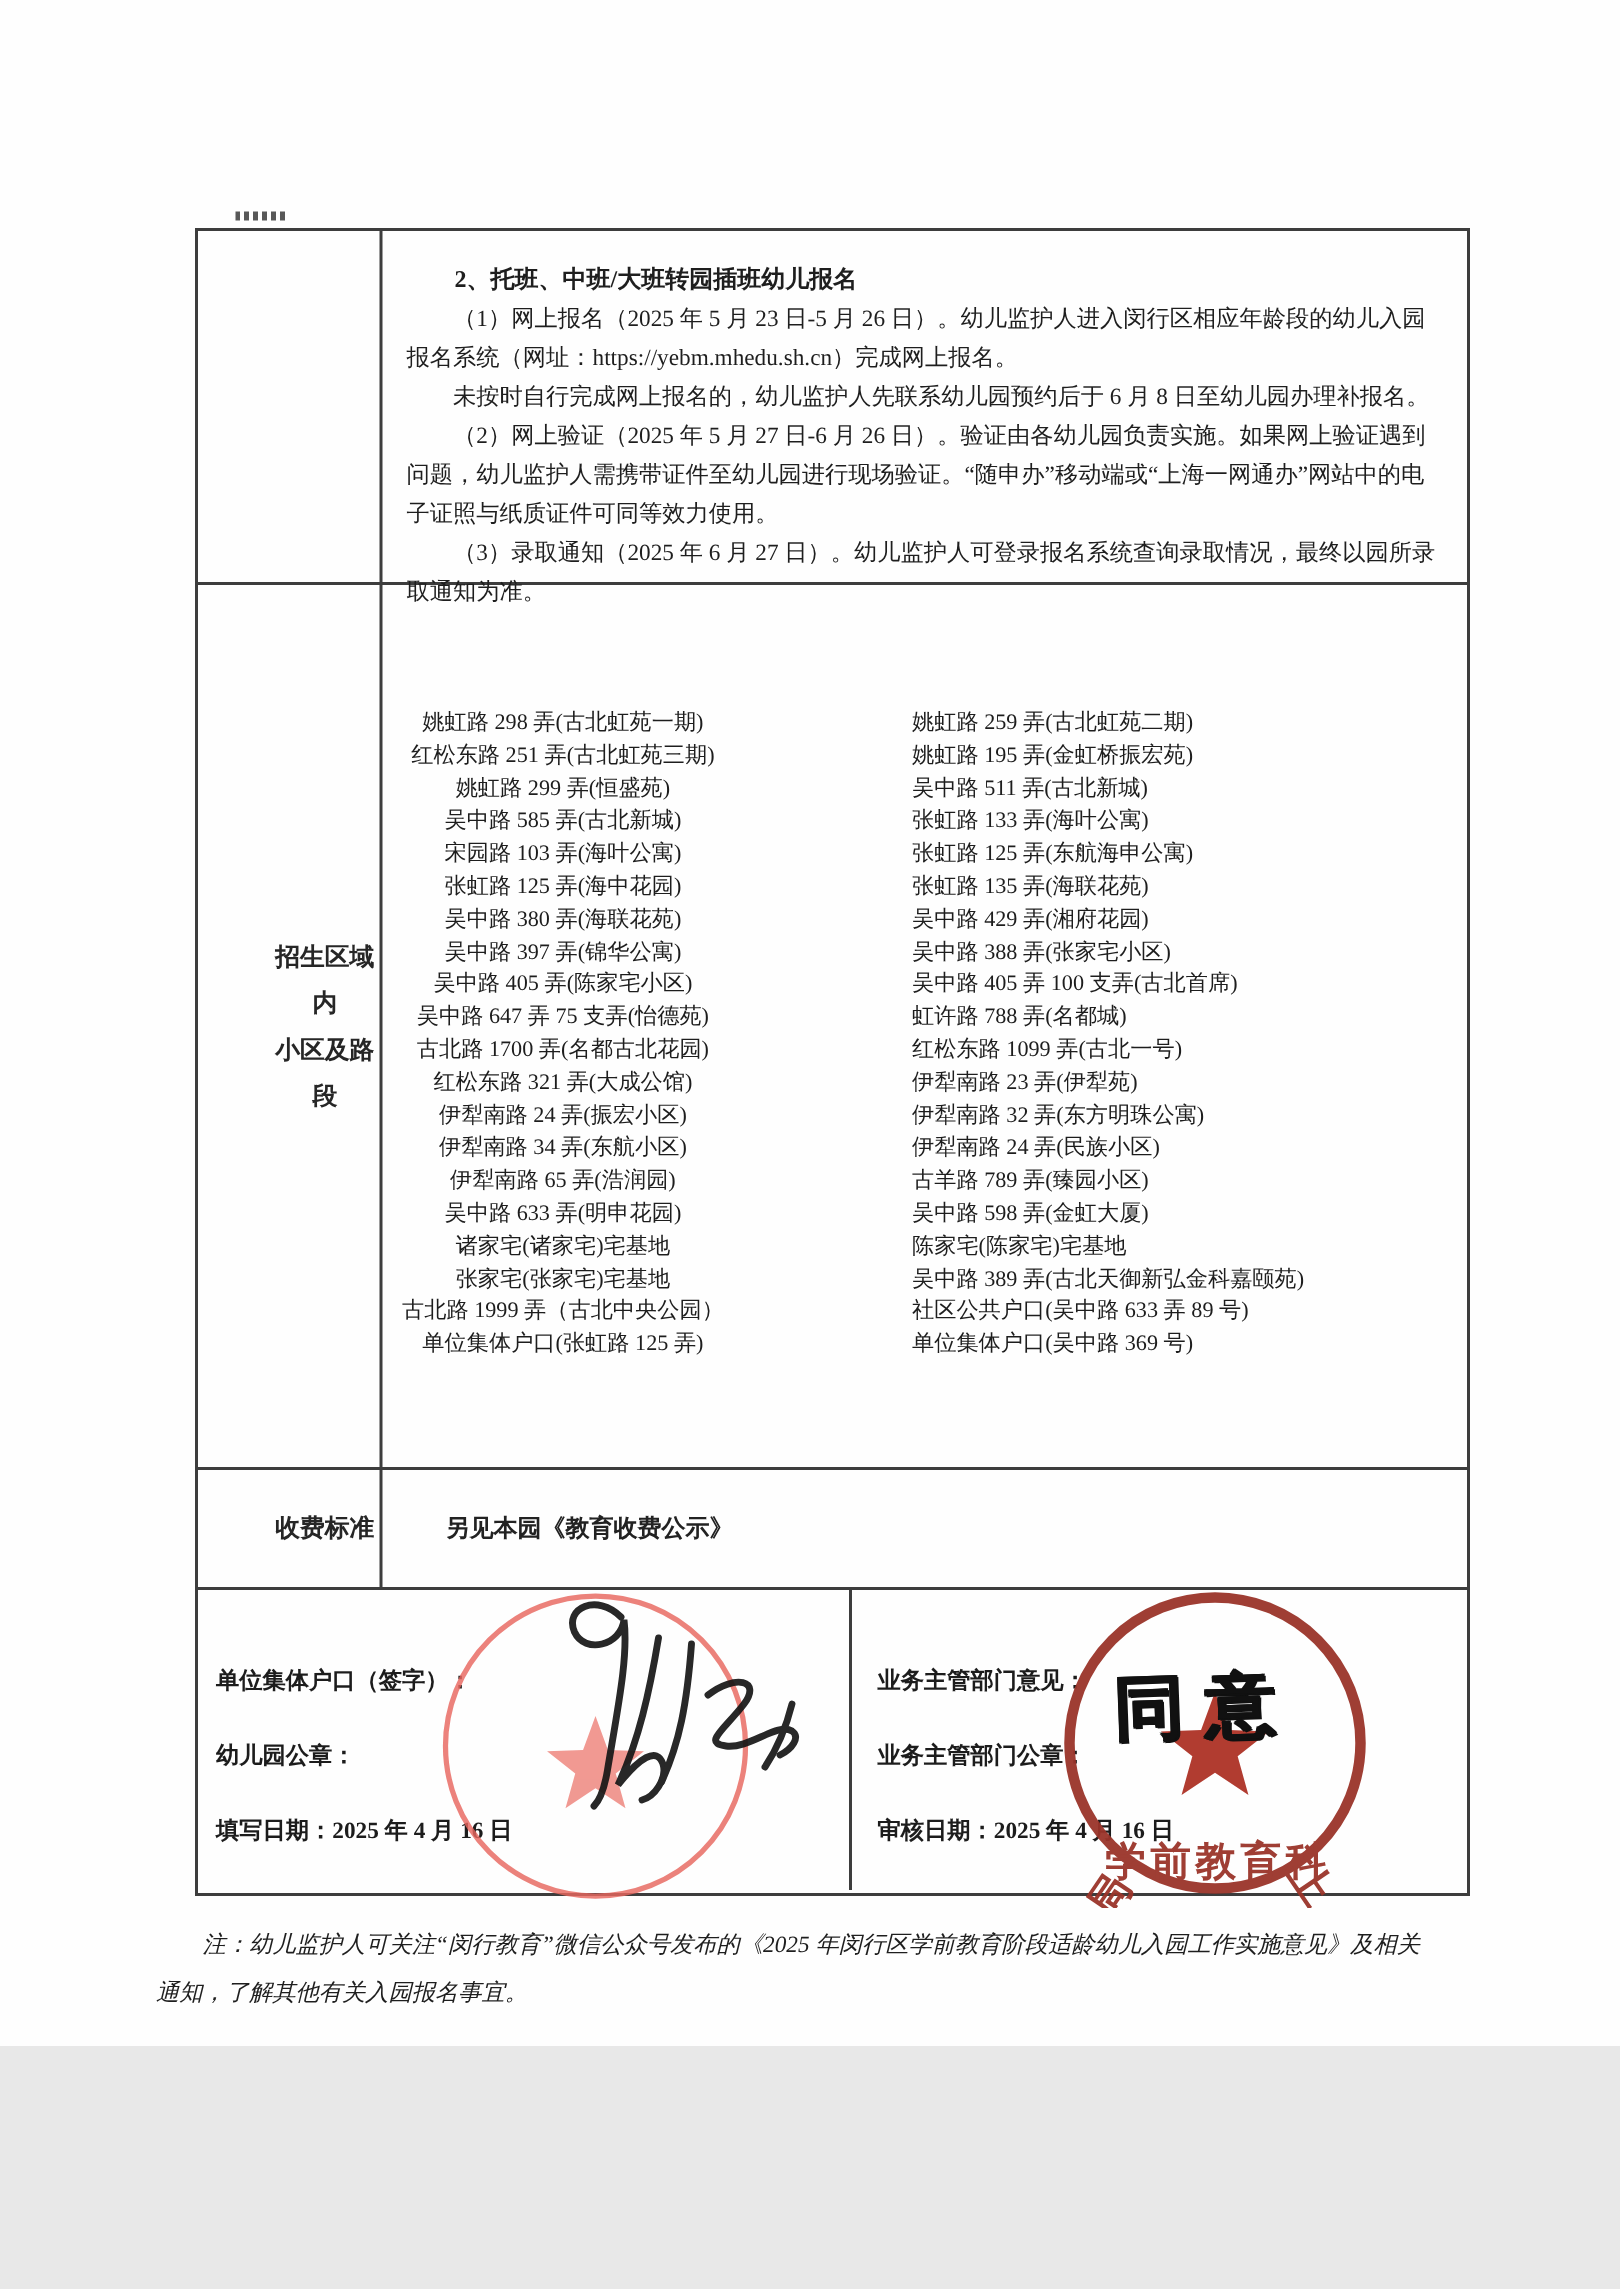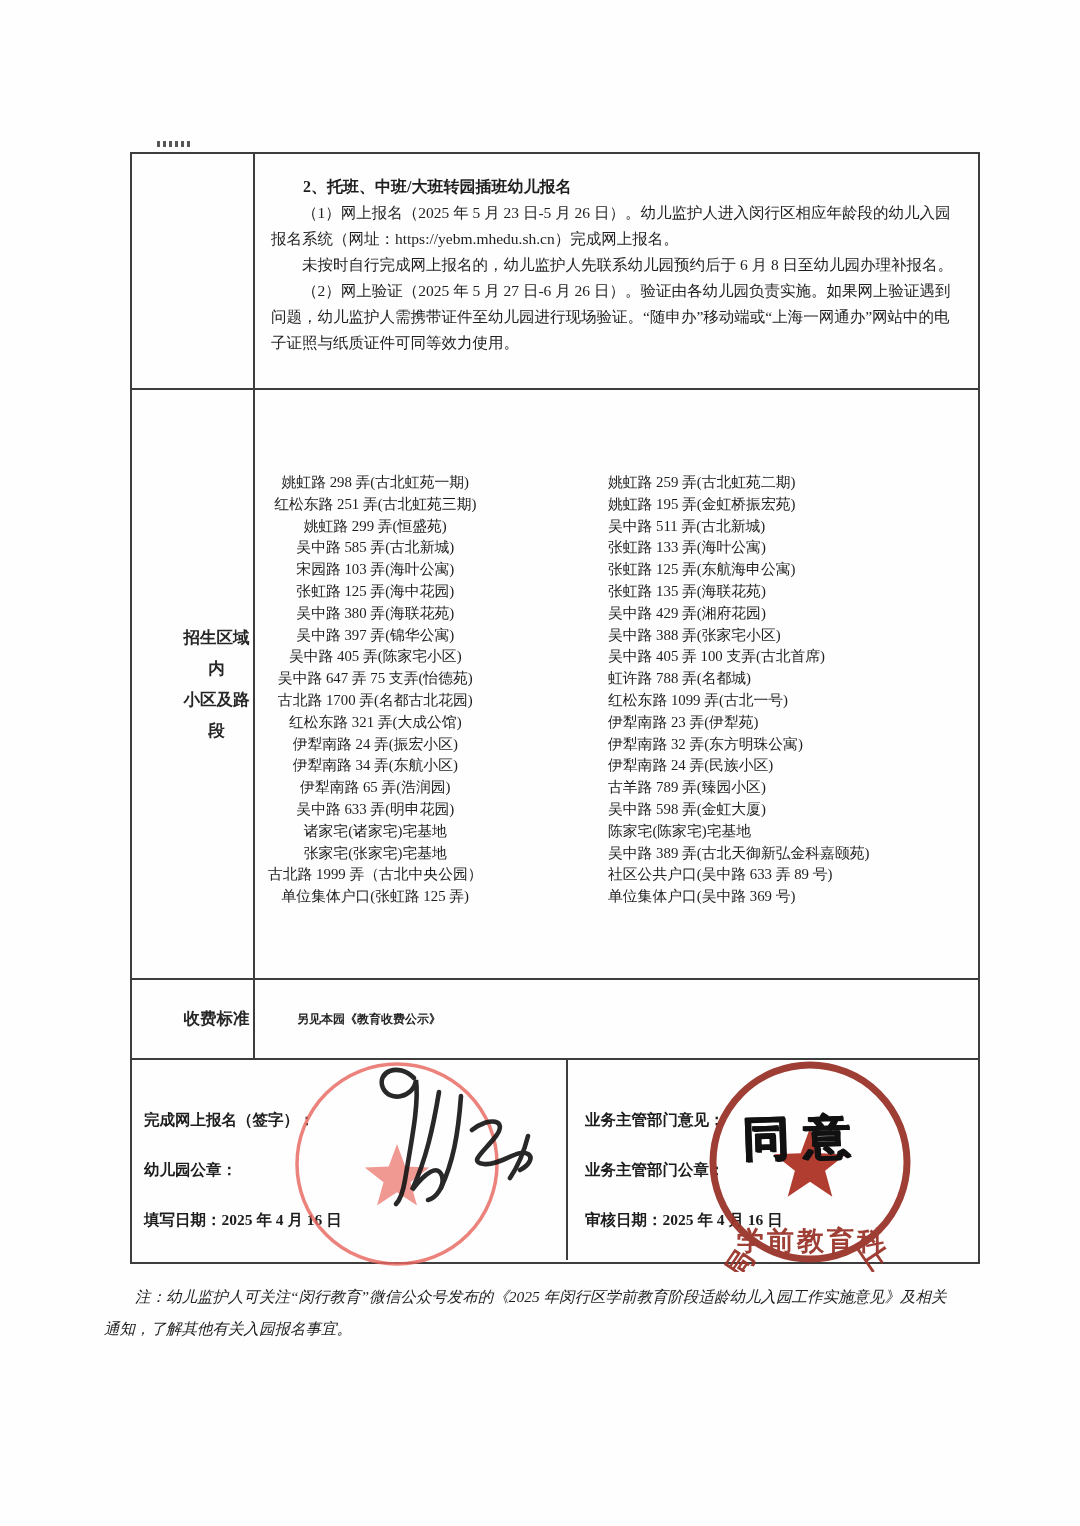--- a/index.html
+++ b/index.html
@@ -1,18 +1,18 @@
 <!DOCTYPE html>
 <html><head>
 <meta charset="utf-8">
 <style>
   html,body{margin:0;padding:0;}
   body{background:#e8e8e8;}
   .page{
-    position:relative;width:1080px;height:1526px;margin:0 auto;
+    position:relative;width:1080px;height:1364px;margin:0 auto;
     background:#fefefe;overflow:hidden;color:#222;
     font-family:"Liberation Serif","DejaVu Serif",serif;
   }
   .smudge{
     position:absolute;left:157px;top:141px;width:34px;height:6px;
     background:repeating-linear-gradient(90deg,#2e2e2e 0 3px,transparent 3px 6px);
     opacity:.8;
   }
   
   .doc-table{
@@ -42,21 +42,21 @@
   .addr-col{
     position:absolute;top:82px;font-size:14.8px;line-height:21.8px;
     color:#1d1d1d;white-space:nowrap;
   }
   .addr-col-left{left:136px;text-align:center;}
   .addr-col-right{left:476px;}
   .row2 .label-cell .label-text{line-height:31px;}
   
   .fee-value{
     position:absolute;left:165px;top:0;height:100%;display:flex;align-items:center;
-    font-weight:bold;font-size:12px;color:#222;
+    font-weight:bold;font-size:16px;color:#222;
   }
   
   .sig-left{
     position:absolute;left:0;top:0;width:436px;height:100%;
     border-right:2px solid #3d3d3d;box-sizing:border-box;
   }
   .sig-right{position:absolute;left:438px;top:0;right:0;height:100%;}
   .sig-line{
     position:absolute;left:12px;margin:0;font-weight:bold;font-size:15.5px;
     color:#1c1c1c;white-space:nowrap;
@@ -91,20 +91,21 @@
 
   <div class="doc-table">
 
     <div class="row row1">
       <div class="label-cell"></div>
       <div class="content1">
         <div class="hd">2、托班、中班/大班转园插班幼儿报名</div>
         <p>（1）网上报名（2025 年 5 月 23 日-5 月 26 日）。幼儿监护人进入闵行区相应年龄段的幼儿入园报名系统（网址：https://yebm.mhedu.sh.cn）完成网上报名。</p>
         <p>未按时自行完成网上报名的，幼儿监护人先联系幼儿园预约后于 6 月 8 日至幼儿园办理补报名。</p>
         <p>（2）网上验证（2025 年 5 月 27 日-6 月 26 日）。验证由各幼儿园负责实施。如果网上验证遇到问题，幼儿监护人需携带证件至幼儿园进行现场验证。“随申办”移动端或“上海一网通办”网站中的电子证照与纸质证件可同等效力使用。</p>
+        <p>（3）录取通知（2025 年 6 月 27 日）。幼儿监护人可登录报名系统查询录取情况，最终以园所录取通知为准。</p>
       </div>
     </div>
 
     <div class="row row2">
       <div class="label-cell">
         <div class="label-text">
           <div>招生区域内</div>
           <div>小区及路段</div>
         </div>
       </div>
@@ -156,21 +157,21 @@
 
     <div class="row row3">
       <div class="label-cell">
         <div class="label-text">收费标准</div>
       </div>
       <div class="fee-value">另见本园《教育收费公示》</div>
     </div>
 
     <div class="row row4">
       <div class="sig-left">
-        <p class="sig-line sl1">完成网上报名（签字）：</p>
+        <p class="sig-line sl1">单位集体户口（签字）：</p>
         <p class="sig-line sl2">幼儿园公章：</p>
         <p class="sig-line sl3">填写日期：2025 年 4 月 16 日</p>
       </div>
       <div class="sig-right">
         <p class="sig-line sl1">业务主管部门意见：</p>
         <p class="sig-line sl2">业务主管部门公章：</p>
         <p class="sig-line sl3">审核日期：2025 年 4 月 16 日</p>
       </div>
     </div>
   </div>

